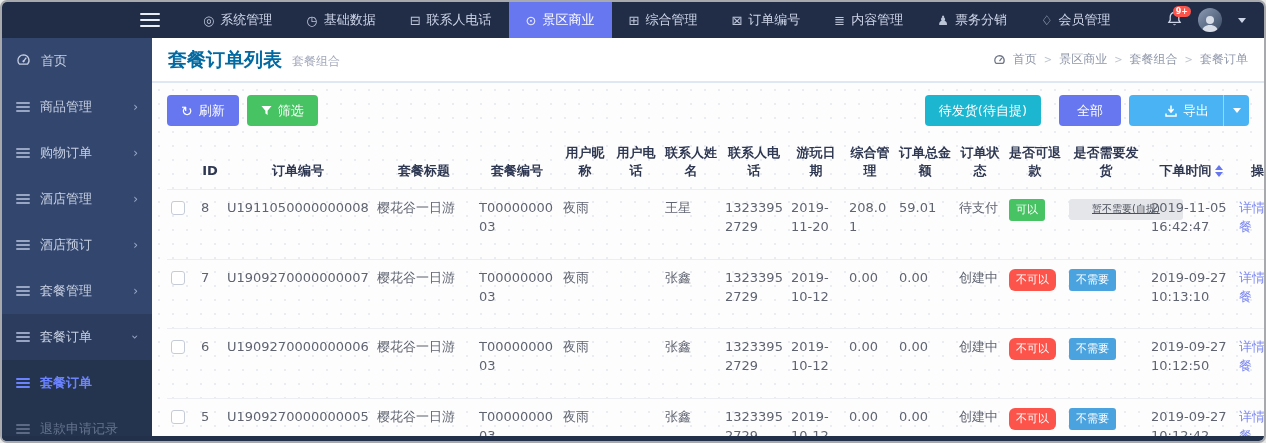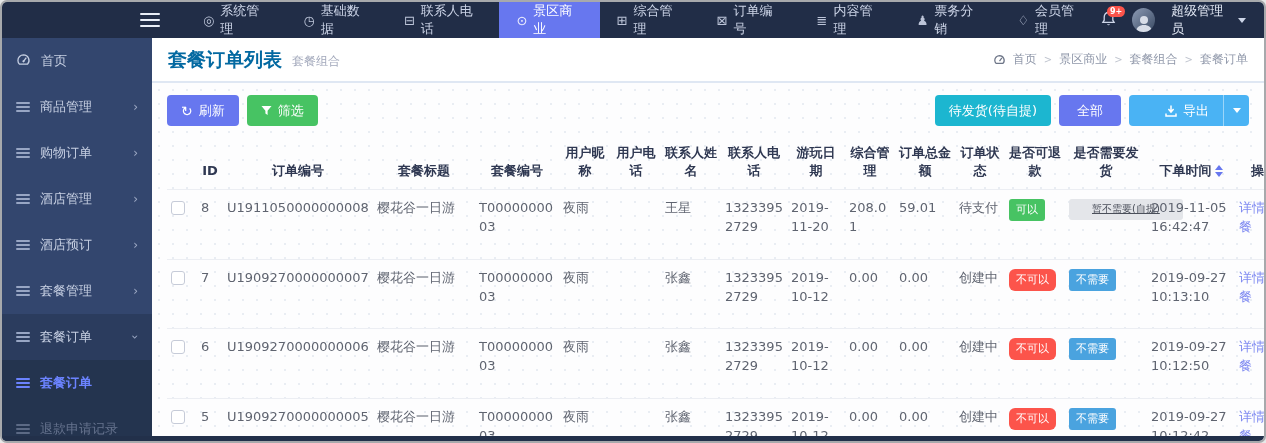--- a/index.html
+++ b/index.html
@@ -47,21 +47,21 @@
   .breadcrumb { margin-left:auto; display:flex; align-items:center; gap:7px; font-size:12px; color:#8f97a9; }
   .breadcrumb .sep { color:#c0c5cf; font-size:10px; }
   .crumb { cursor:pointer; }
 
   .body-area { padding:12px 15px 0 15px; background-image:radial-gradient(#e9edf3 0.8px, transparent 0.8px); background-size:14px 14px; }
   .toolbar { display:flex; align-items:center; margin-bottom:12px; }
   .btn { display:inline-flex; align-items:center; gap:6px; border:none; color:#fff; font-size:13px; padding:0 14px; height:31px; border-radius:4px; cursor:pointer; font-family:inherit; }
   .btn-refresh { background:#6777ef; margin-right:8px; }
   .btn-filter { background:#47c363; }
   .toolbar-right { margin-left:auto; display:flex; align-items:center; }
-  .btn-pending { background:#1cb6d0; margin-right:8px; }
+  .btn-pending { background:#1cb6d0; margin-right:18px; }
   .btn-all { background:#6777ef; margin-right:8px; padding:0 18px; }
   .btn-export { background:#4ab3f4; border-radius:4px 0 0 4px;padding-left:36px; }
   .btn-export-caret { background:#4ab3f4; border-left:1px solid rgba(255,255,255,.45); height:31px; width:26px; display:flex; align-items:center; justify-content:center; border-radius:0 4px 4px 0; cursor:pointer; }
   .icon-glyph { font-size:14px; line-height:1; }
 
   
   table { width:100%; border-collapse:collapse; table-layout:fixed; background:transparent; font-size:13px; color:#5f6470; }
   th { text-align:center; font-weight:bold; color:#2f3852; padding:6px 4px 10px 4px; vertical-align:bottom; font-size:13px; line-height:1.35; }
   td { padding:9px 4px 22px 4px; vertical-align:top; border-top:1px solid #eceef3; line-height:1.45; word-wrap:break-word; }
   col.c1{width:30px} col.c2{width:26px} col.c3{width:150px} col.c4{width:102px} col.c5{width:84px}
@@ -141,21 +141,20 @@
         </span>
         <span class="bell-badge">9+</span>
       </div>
       <div class="avatar">
         <svg width="20" height="18" viewBox="0 0 20 18">
             <circle cx="10" cy="6" r="4" fill="#d8dde8"></circle>
             <path d="M2 18c0-4.4 3.6-7 8-7s8 2.6 8 7z" fill="#d8dde8"></path>
           </svg>
       </div>
       <div class="user-name">
-        <span>超级管理员</span>
         <span class="caret-down"></span>
       </div>
     </div>
   </div>
 
   <div class="sidebar">
     <div class="side-item">
       <span class="gauge-icon">
         <svg width="15" height="13" viewBox="0 0 16 14">
             <path d="M8 2a6 6 0 0 0-6 6c0 1.6.6 3 1.6 4h8.8A6 6 0 0 0 8 2z" fill="none" stroke="#c6cfe2" stroke-width="1.4"></path>

